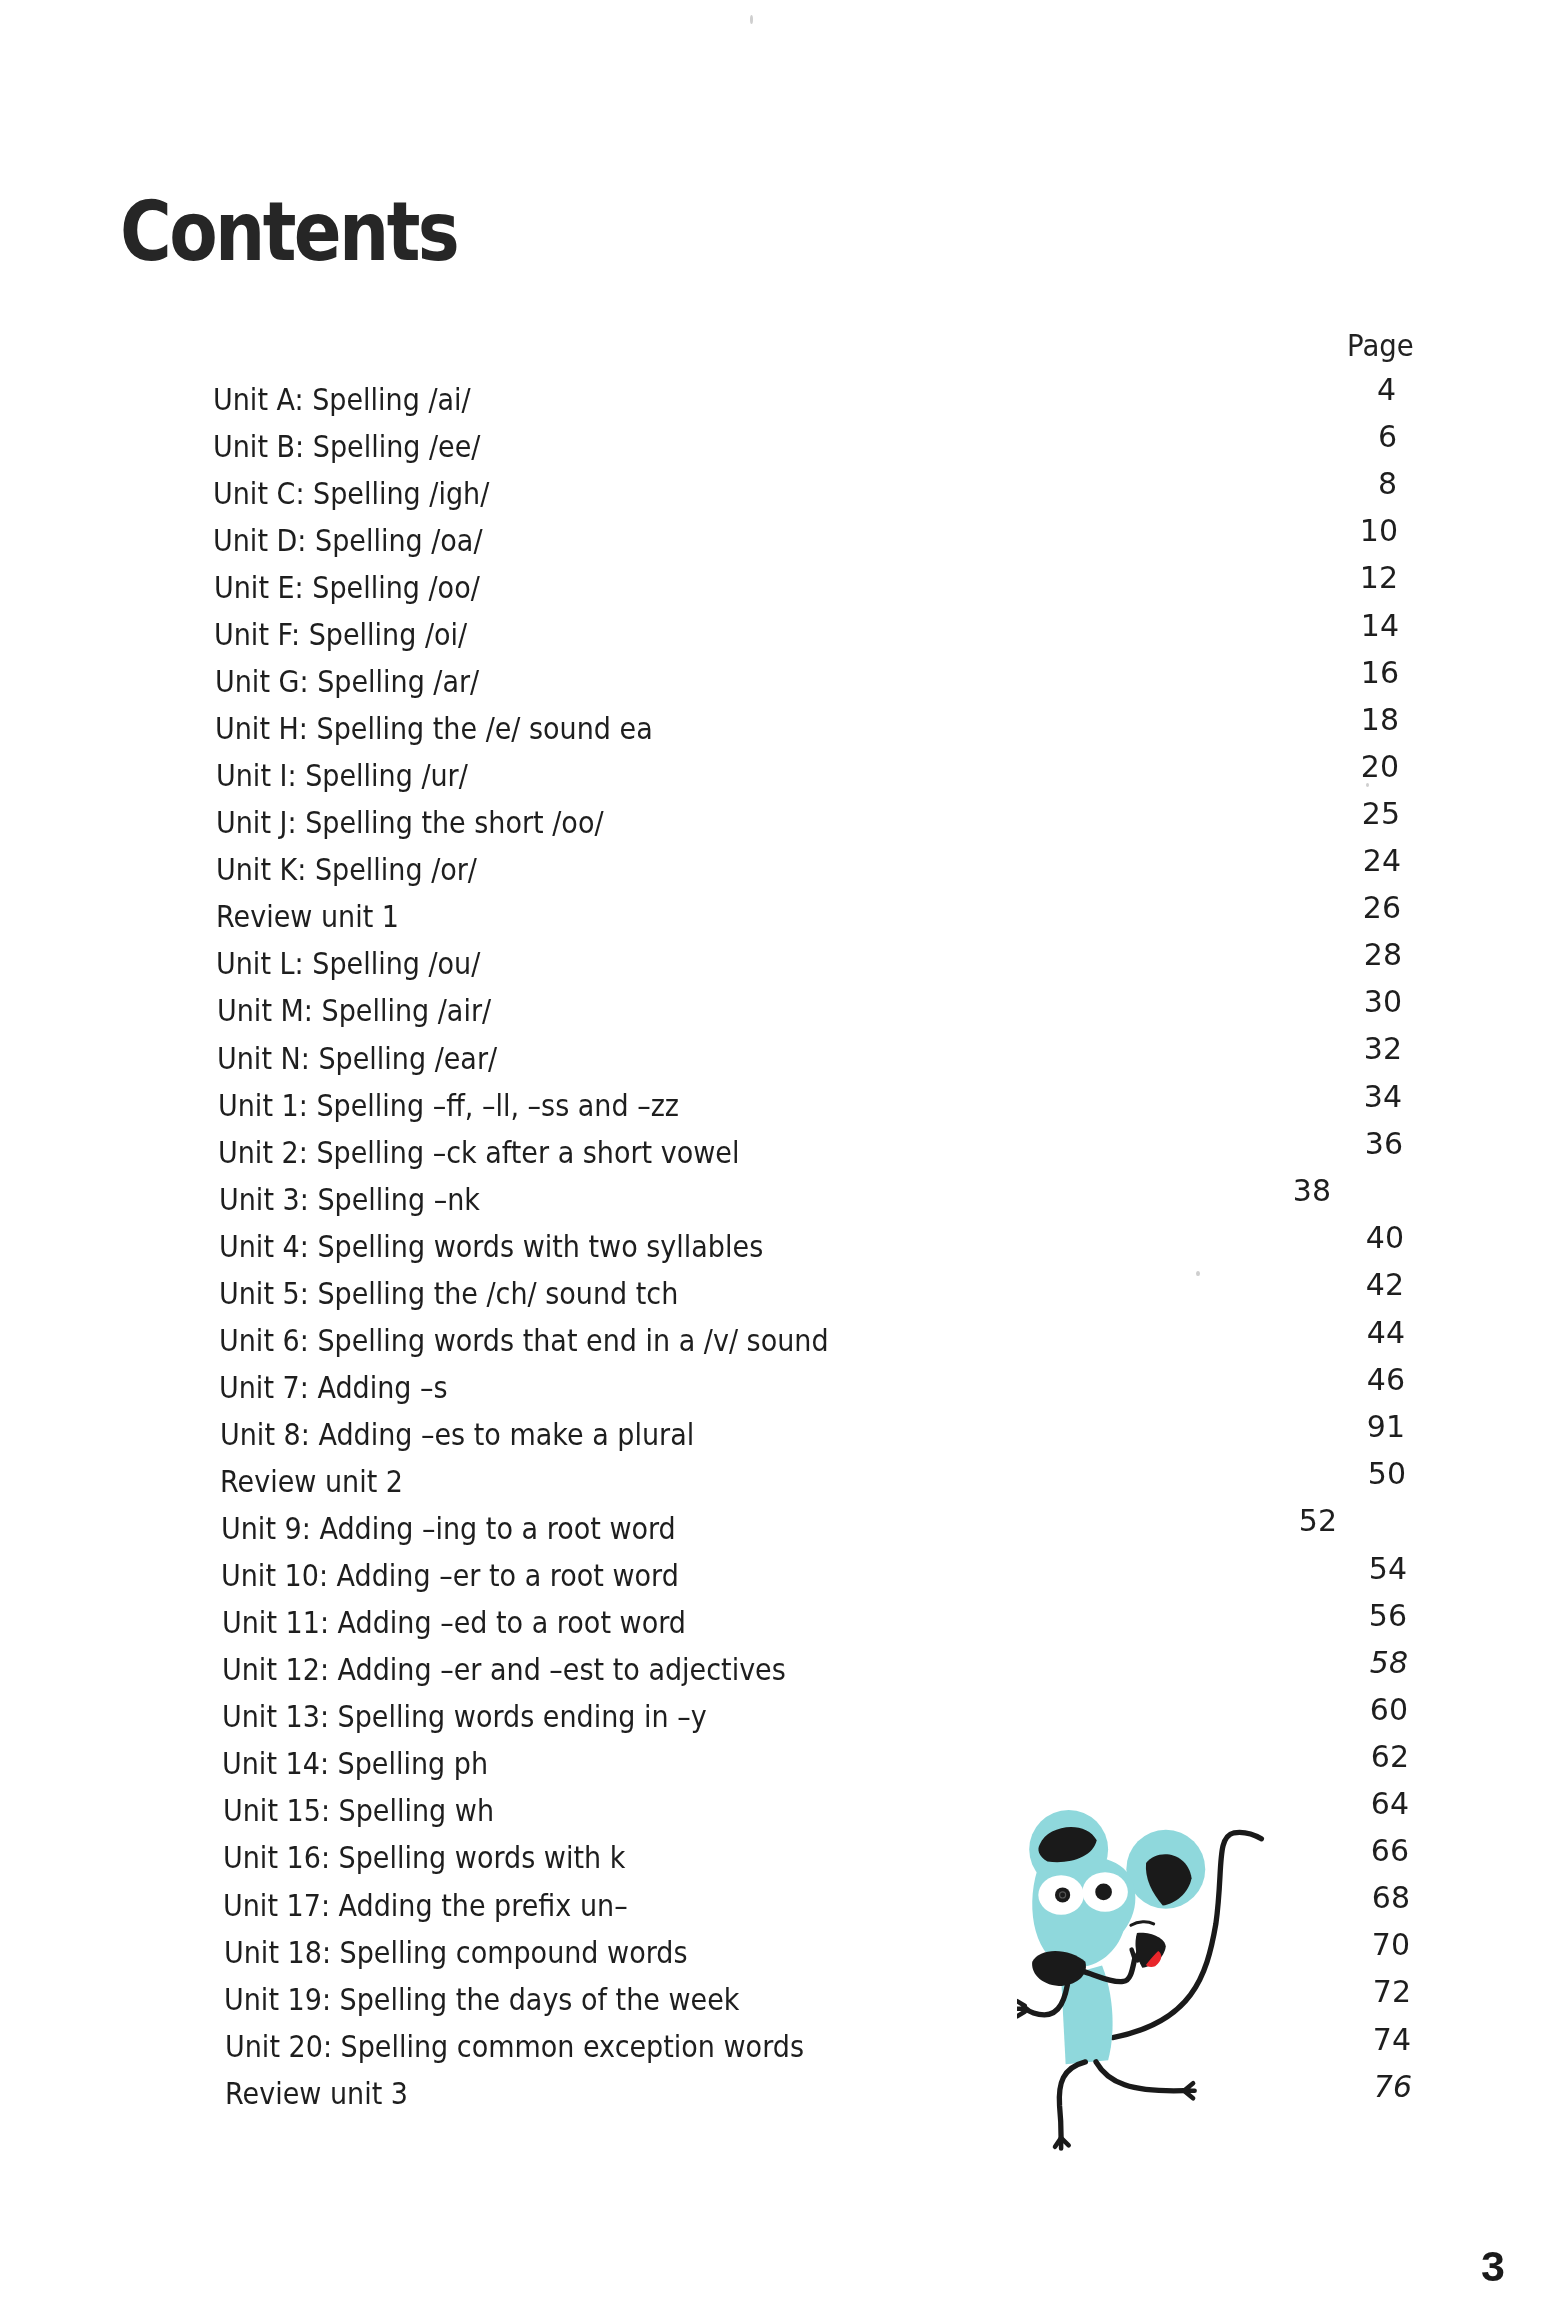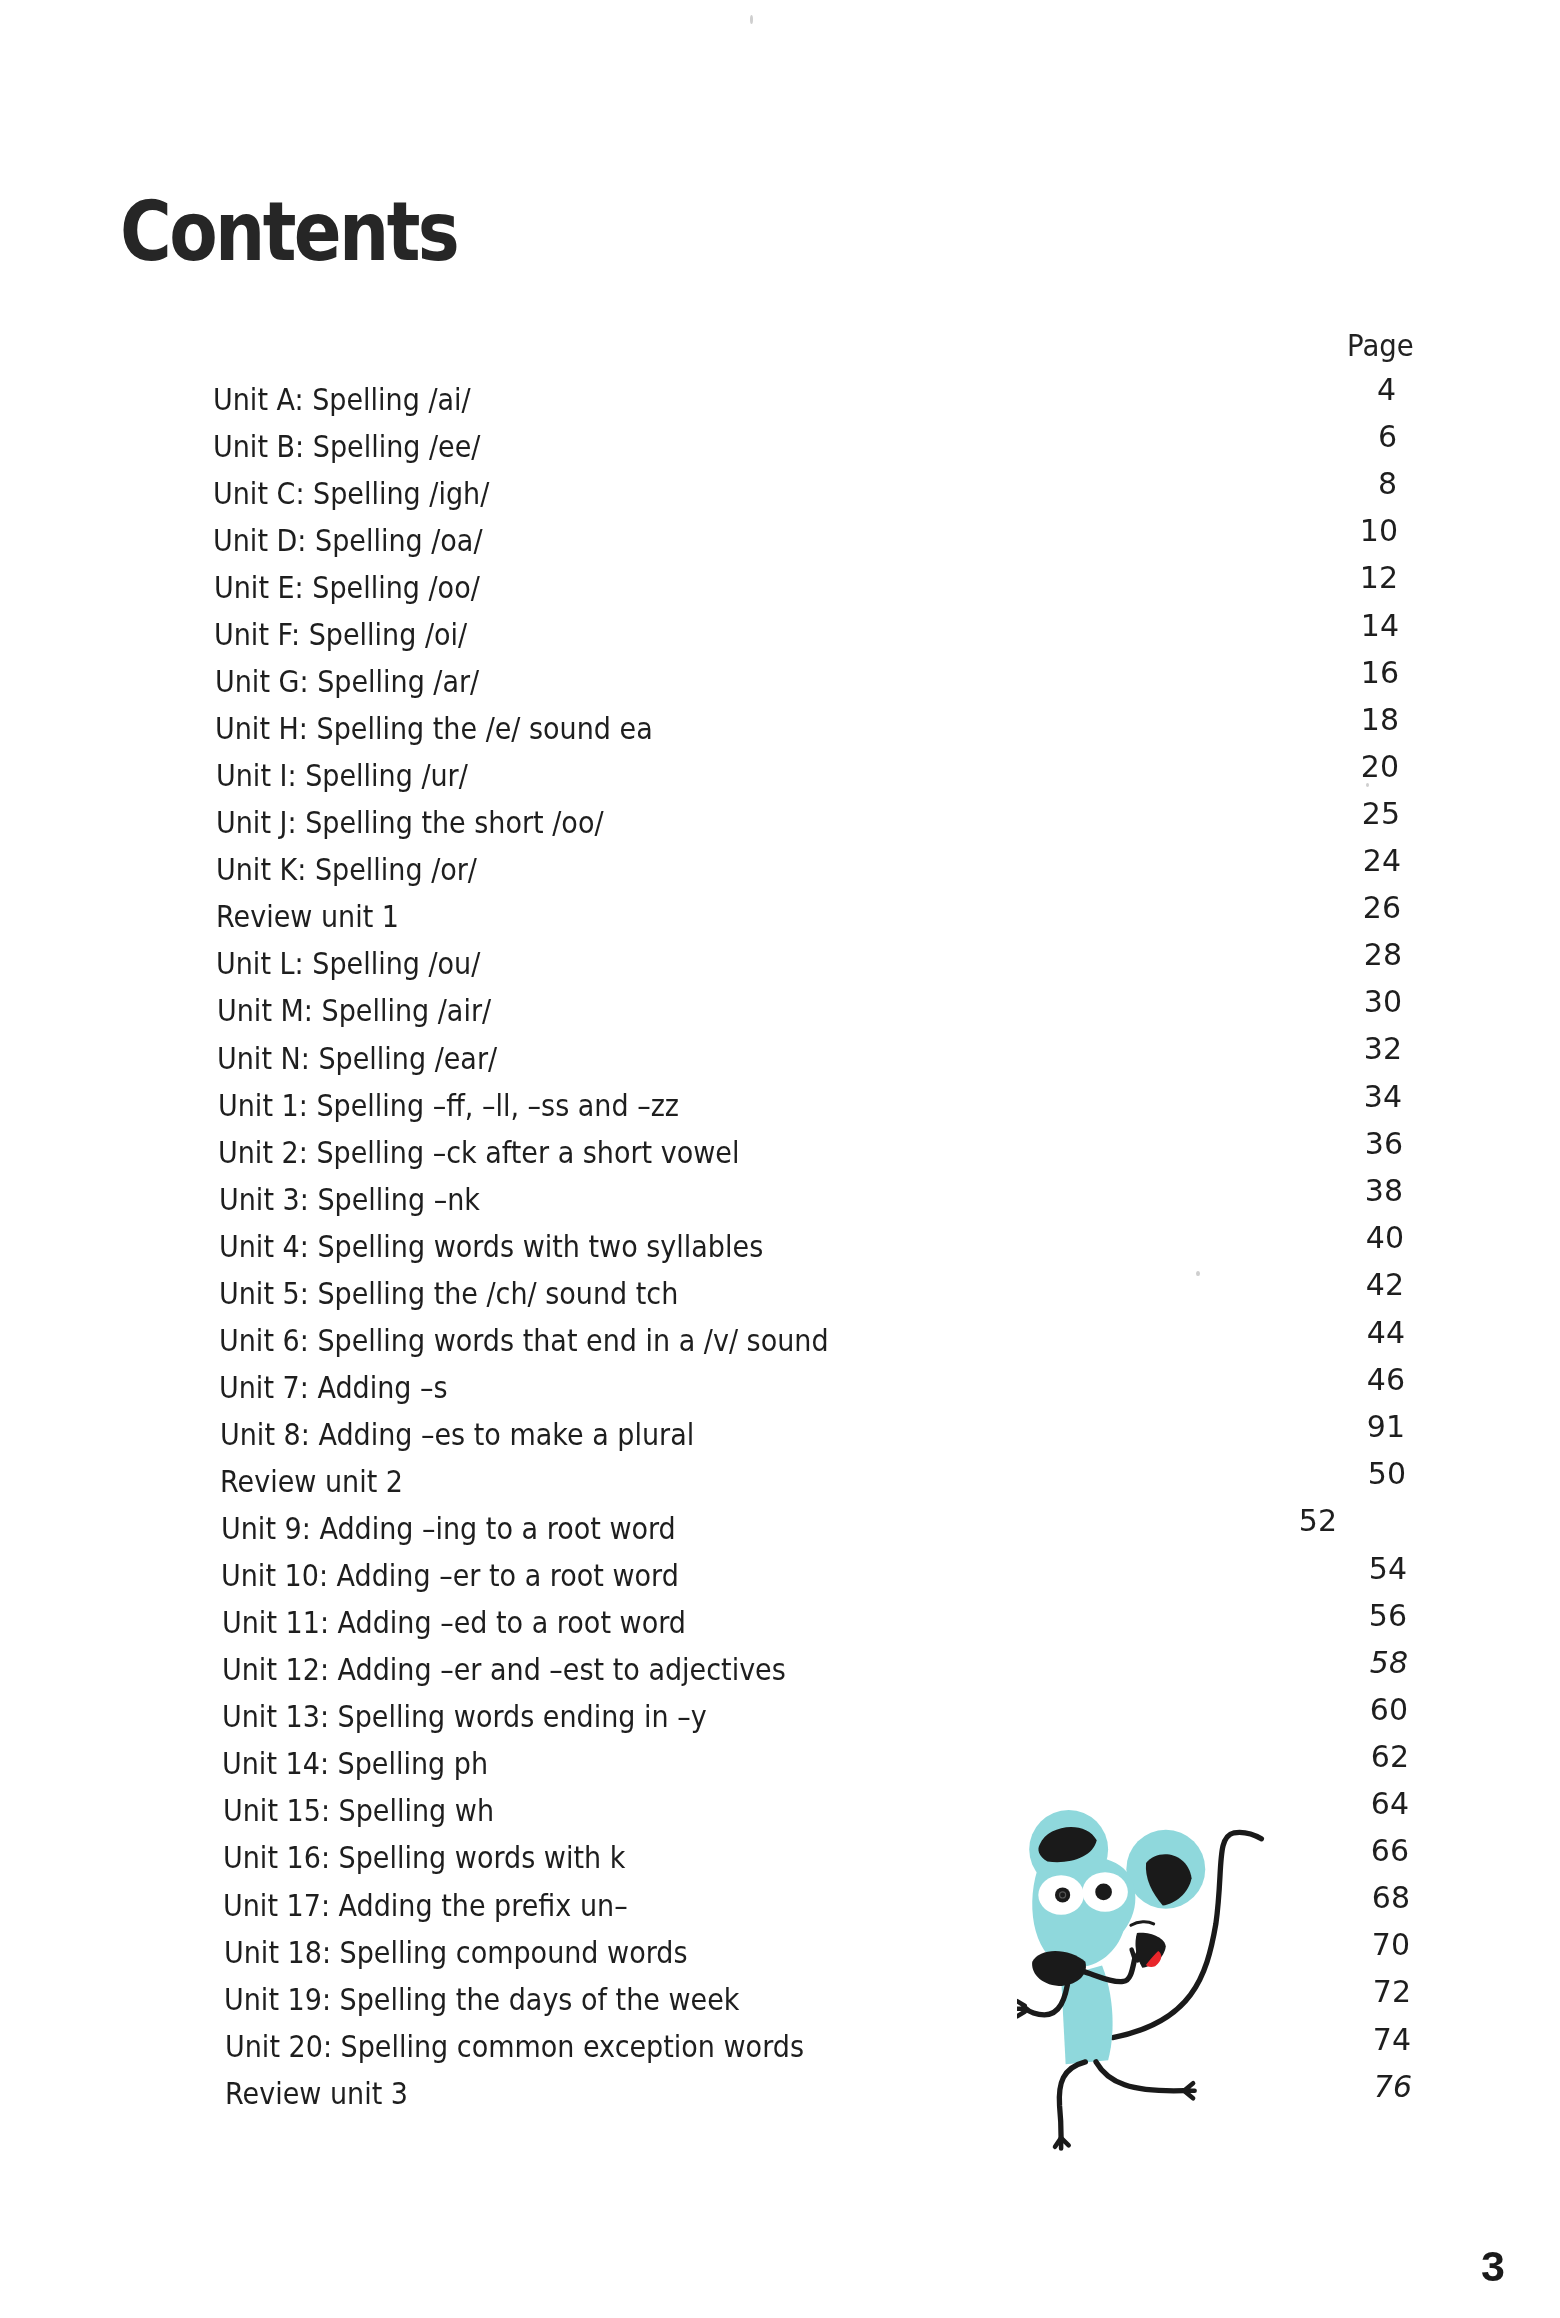--- a/index.html
+++ b/index.html
@@ -163,21 +163,21 @@
     <div class="toc-row">
       <div class="toc-title" style="left: 218px; top: 1088px;">Unit 1: Spelling –ff, –ll, –ss and –zz</div>
       <div class="toc-page" style="left: 1349px; top: 1079px;">34</div>
     </div>
     <div class="toc-row">
       <div class="toc-title" style="left: 218px; top: 1135px;">Unit 2: Spelling –ck after a short vowel</div>
       <div class="toc-page" style="left: 1350px; top: 1126px;">36</div>
     </div>
     <div class="toc-row">
       <div class="toc-title" style="left: 219px; top: 1182px;">Unit 3: Spelling –nk</div>
-      <div class="toc-page" style="left: 1350px; top: 1173px;">38</div>
+      <div class="toc-page" style="left: 1278px; top: 1173px;">38</div>
     </div>
     <div class="toc-row">
       <div class="toc-title" style="left: 219px; top: 1229px;">Unit 4: Spelling words with two syllables</div>
       <div class="toc-page" style="left: 1351px; top: 1220px;">40</div>
     </div>
     <div class="toc-row">
       <div class="toc-title" style="left: 219px; top: 1276px;">Unit 5: Spelling the /ch/ sound tch</div>
       <div class="toc-page" style="left: 1351px; top: 1267px;">42</div>
     </div>
     <div class="toc-row">

